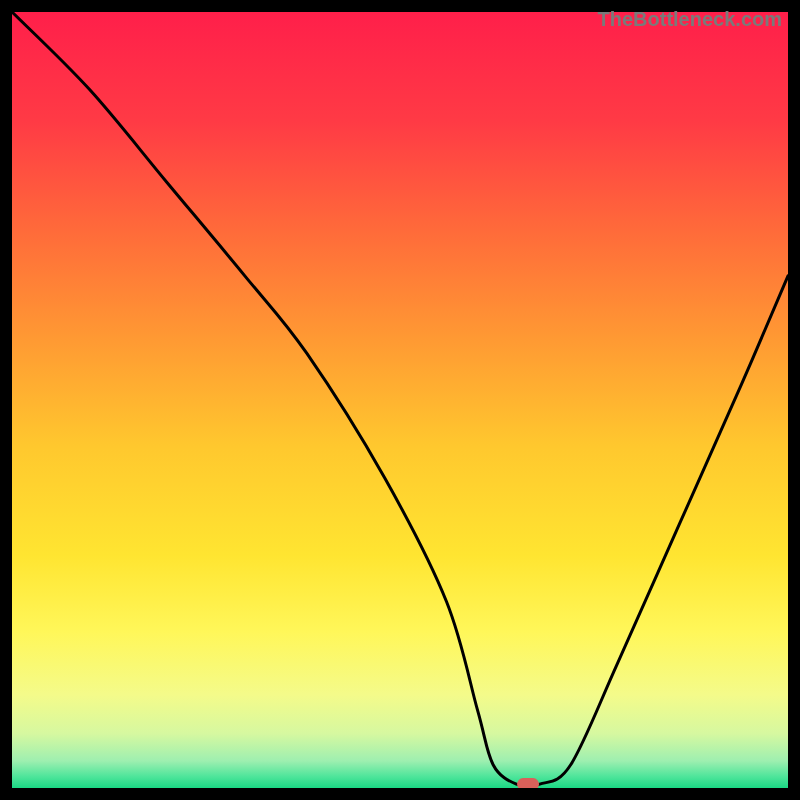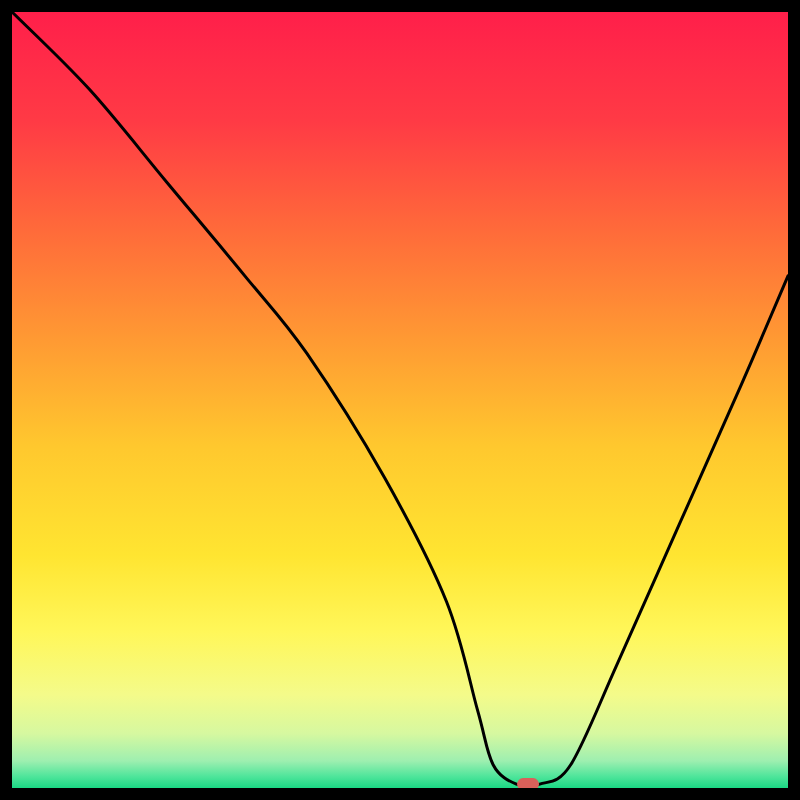--- a/index.html
+++ b/index.html
@@ -61,13 +61,14 @@
             <stop offset="98.5%" stop-color="#4fe59b"></stop>
             <stop offset="100%" stop-color="#1bd884"></stop>
           </linearGradient>
       </defs>
       <rect x="0" y="0" width="776" height="776" fill="url(#bg-grad)"></rect>
       <path id="curve" fill="none" stroke-width="3" stroke-linejoin="round" stroke-linecap="round" d="M 0 0 C 12.933333333333335 12.933333333333337, 51.733333333333334 49.14666666666669, 77.60000000000001 77.60000000000002 C 103.46666666666668 106.05333333333336, 129.33333333333334 139.68000000000004, 155.20000000000002 170.72000000000003 C 181.0666666666667 201.76000000000002, 209.51999999999998 235.3866666666667, 232.79999999999998 263.84000000000003 C 256.08 292.29333333333335, 271.6 307.8133333333333, 294.88 341.43999999999994 C 318.15999999999997 375.0666666666666, 349.19999999999993 424.2133333333333, 372.47999999999996 465.59999999999997 C 395.76 506.9866666666666, 419.0400000000001 550.96, 434.56000000000006 589.76 C 450.08000000000004 628.56, 457.84 671.24, 465.59999999999997 698.4 C 473.35999999999996 725.56, 474.6533333333333 740.4333333333334, 481.12 752.72 C 487.5866666666667 765.0066666666667, 496.64000000000004 768.8866666666667, 504.40000000000003 772.12 C 512.1600000000001 775.3533333333334, 518.6266666666668 775.3533333333334, 527.6800000000001 772.12 C 536.7333333333333 768.8866666666667, 545.7866666666667 772.7666666666667, 558.72 752.72 C 571.6533333333333 732.6733333333334, 587.1733333333333 691.9333333333334, 605.28 651.84 C 623.3866666666667 611.7466666666667, 646.6666666666667 558.72, 667.36 512.16 C 688.0533333333333 465.59999999999997, 711.3333333333333 413.8666666666666, 729.4399999999999 372.47999999999996 C 747.5466666666666 331.0933333333333, 768.24 281.9466666666667, 776 263.84000000000003" stroke="#000000"></path>
       <rect id="marker" rx="6" ry="6" width="22" height="12" x="505.0400000000001" y="766.12" fill="#d9605a"></rect>
     </svg>
   </div>
 
+  <div class="watermark">TheBottleneck.com</div>
 </div>
 
 </body></html>

